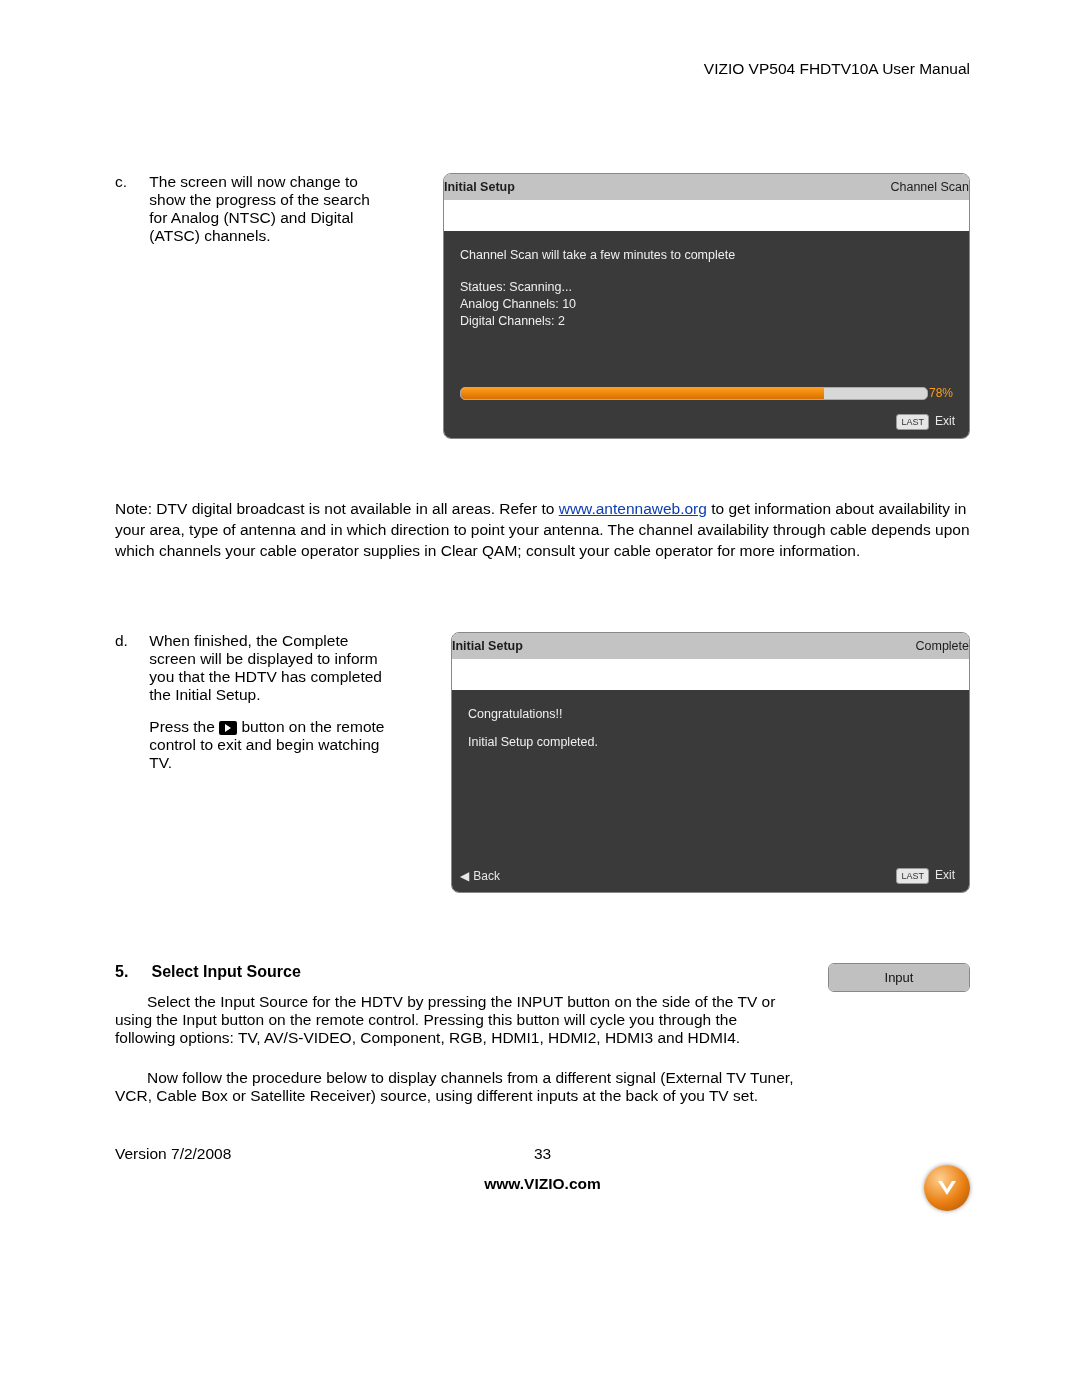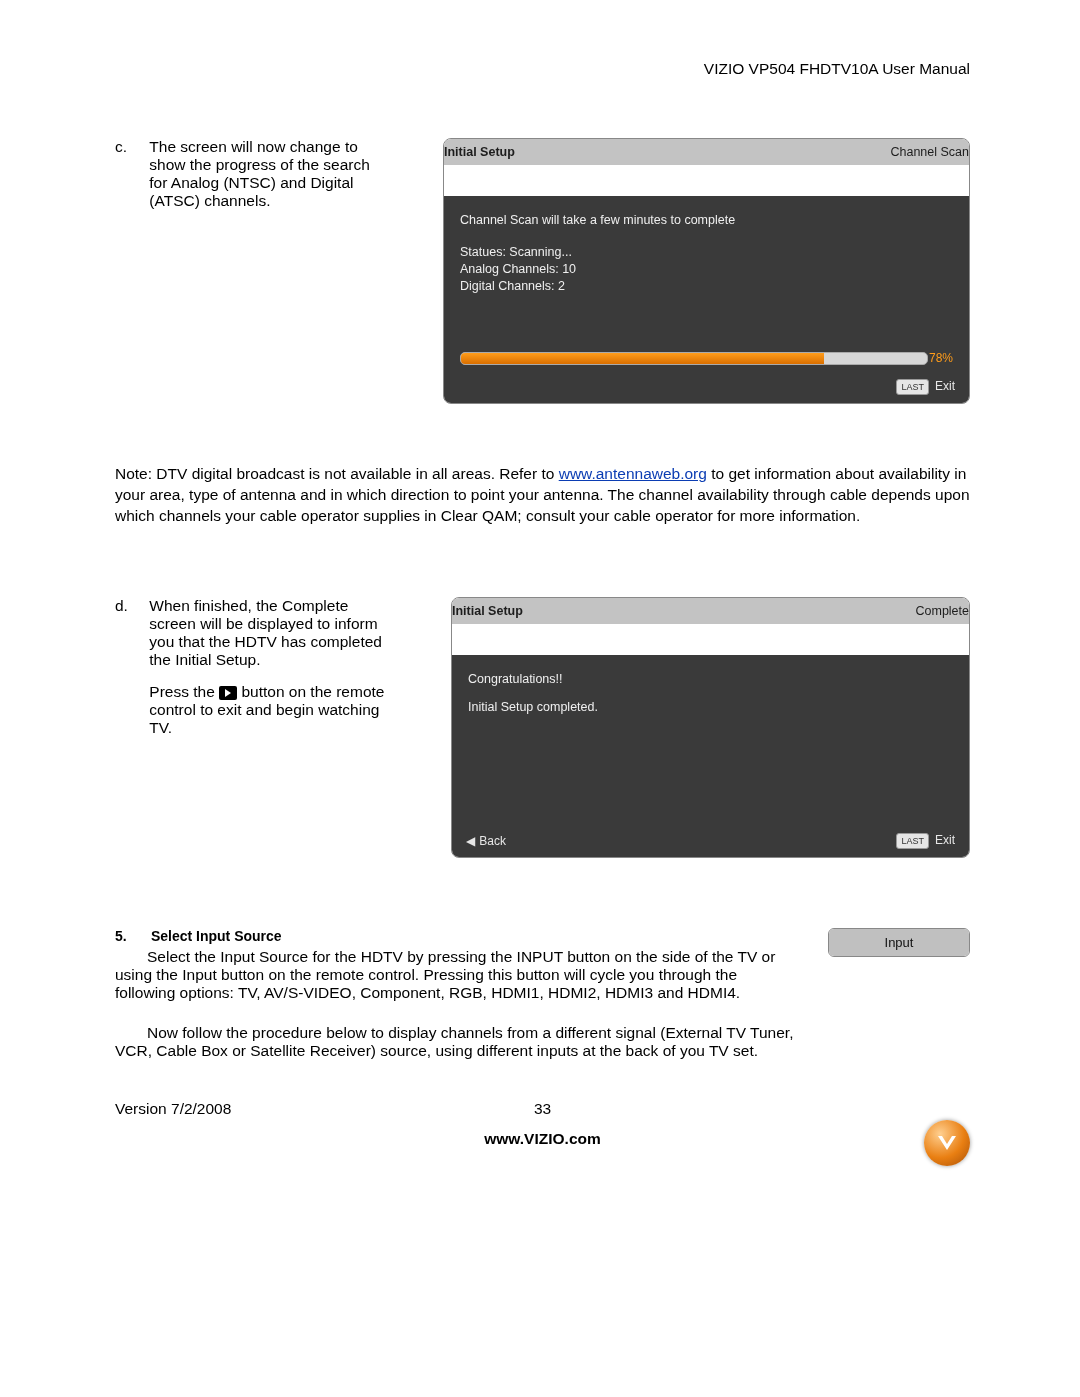--- a/index.html
+++ b/index.html
@@ -12,21 +12,21 @@
     width: 1080px;
   }
   .page {
     box-sizing: border-box;
     width: 1080px;
     padding: 60px 110px 40px 115px;
     position: relative;
   }
   .header-right {
     text-align: right;
-    margin-bottom: 60px;
+    margin-bottom: 95px;
   }
 
   
   .row-c { display: flex; gap: 28px; margin-bottom: 60px; }
   .row-c .text-col { width: 300px; }
   .row-c .text-col .letter { display: inline-block; width: 30px; vertical-align: top; }
   .row-c .text-col .body   { display: inline-block; width: 240px; vertical-align: top; }
 
   .osd {
     flex: 1;
@@ -68,21 +68,21 @@
   }
   .progress-fill {
     height: 100%;
     background: linear-gradient(#ff9c1a, #d96f00);
   }
   .pct { color: #ff9c1a; font-size: 12px; }
   .osd .foot {
     background: #3a3a3a;
     display: flex;
     justify-content: flex-end;
-    padding: 4px 14px 8px 14px;
+    padding: 4px 14px 8px 8px;
     gap: 6px;
     font-size: 12px;
     color: #e7e7e7;
   }
   .osd .foot .back { margin-right: auto; display:flex; align-items:center; gap:4px; }
   .tag {
     background:#e6e6e6; color:#333; border-radius:3px;
     padding: 0 4px; font-size:9px; line-height:14px; height:14px;
     border:1px solid #999;
   }
@@ -102,21 +102,21 @@
   }
   .play-icon::after{
     content:""; position:absolute; left:6px; top:3px;
     border-left:6px solid #fff; border-top:4px solid transparent;
     border-bottom:4px solid transparent;
   }
 
   
   .row5 { display:flex; gap:30px; align-items:flex-start; }
   .row5 .text5 { flex:1; }
-  .row5 h5 { font-size:14px; font-weight:bold; margin:0 0 4px 0; }
+  .row5 h5 { font-size:16px; font-weight:bold; margin:0 0 12px 0; }
   .num { display:inline-block; width:32px; vertical-align:top; font-weight:bold; }
 
   .input-menu {
     width: 140px;
     border: 1px solid #888;
     border-radius: 6px;
     overflow:hidden;
     font-size:13px;
   }
   .input-menu .title {

